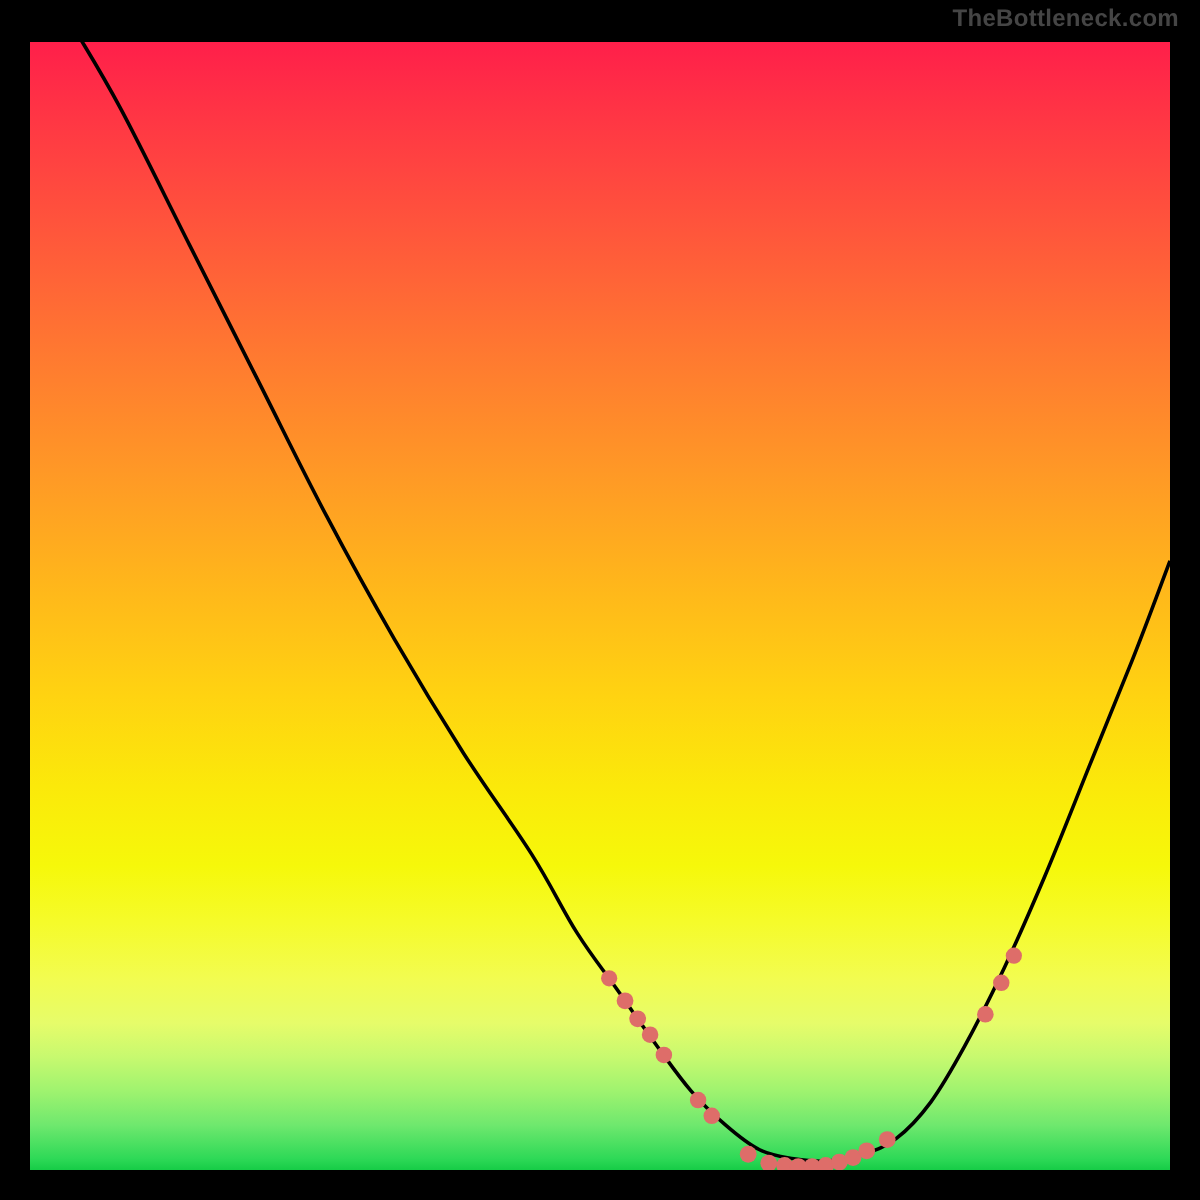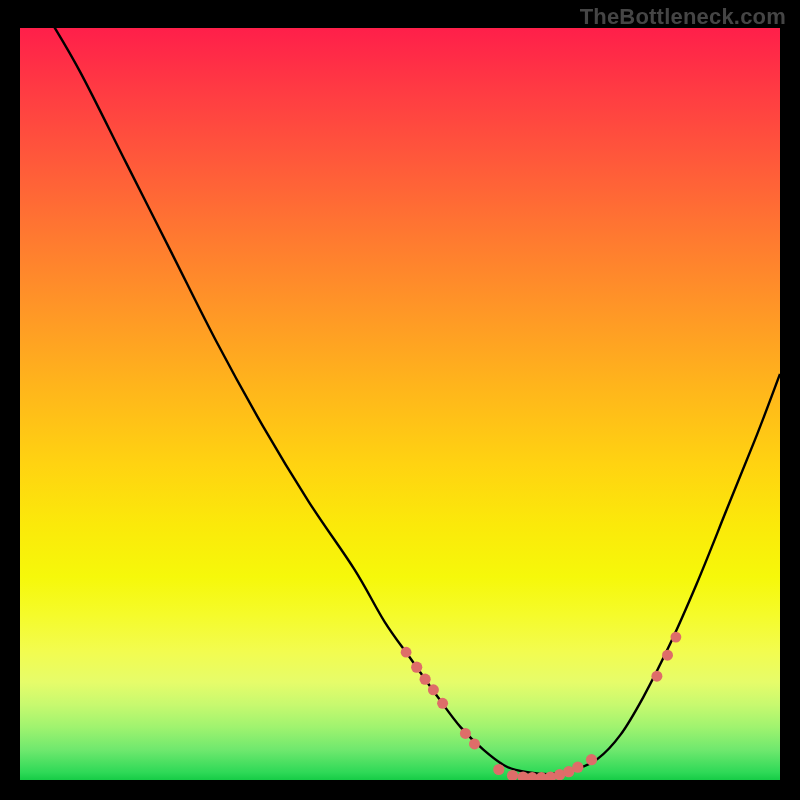--- a/index.html
+++ b/index.html
@@ -15,21 +15,21 @@
     position: relative;
     width: 800px;
     height: 800px;
     background: #000000;
   }
   .watermark {
     position: absolute;
     top: 4px;
     right: 14px;
     color: #454545;
-    font-size: 22px;
+    font-size: 16px;
     font-weight: 600;
     letter-spacing: 0.2px;
     z-index: 20;
   }
   
   .plot {
     position: absolute;
     left: 20px;
     top: 28px;
     width: 760px;

